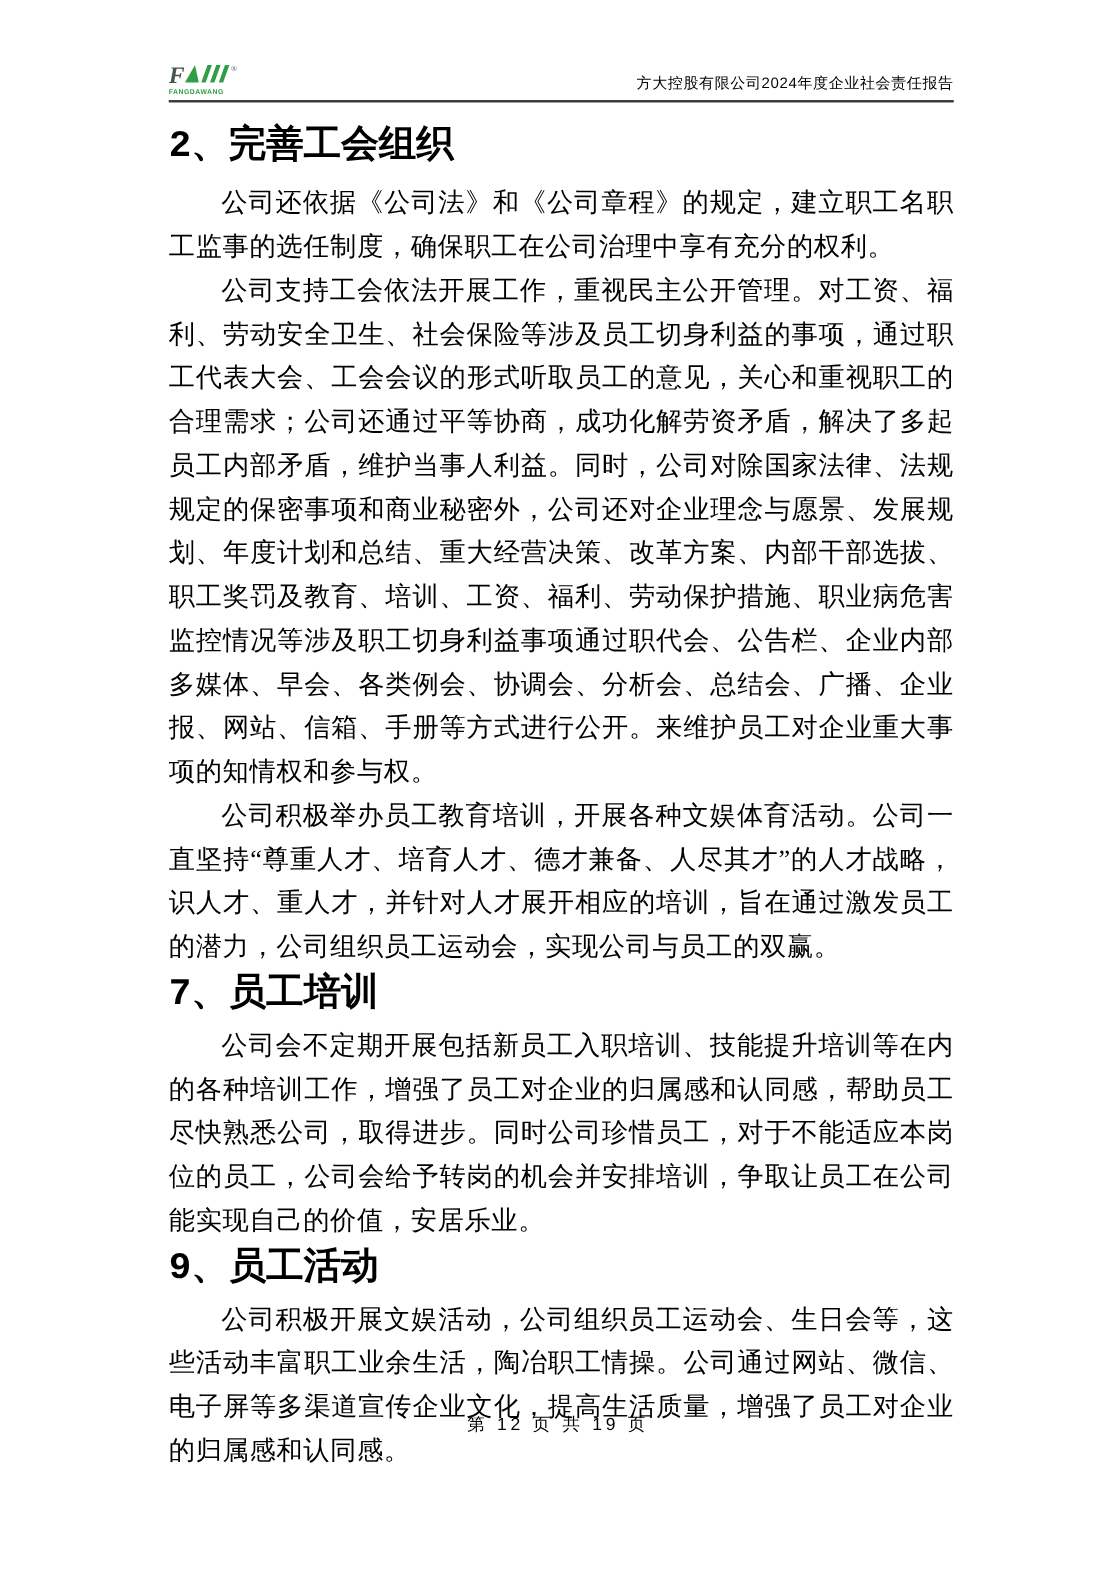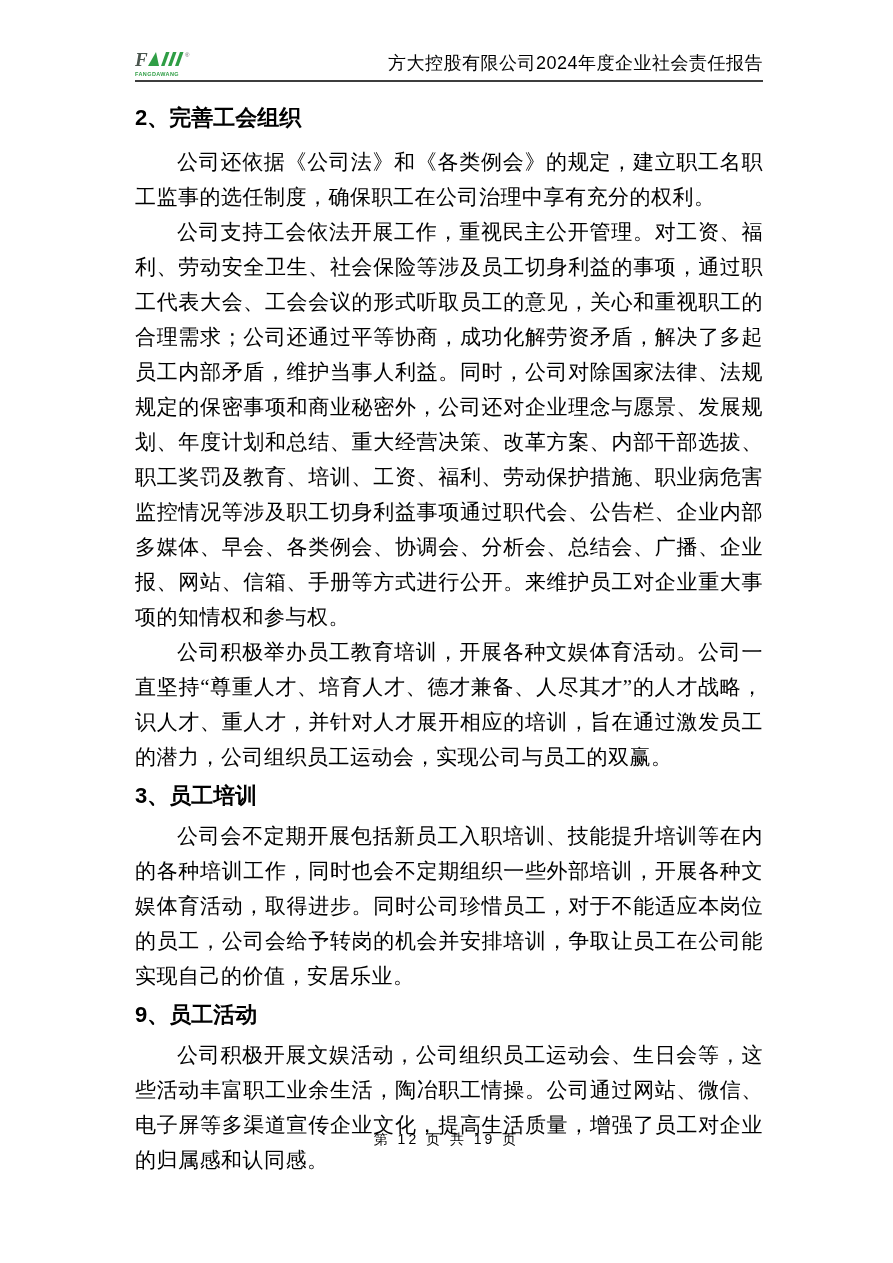--- a/index.html
+++ b/index.html
@@ -41,37 +41,37 @@
     font-weight: bold;
     letter-spacing: 0.4px;
     line-height: 6px;
     color: #2f9e45;
   }
   .doc-title {
     position: absolute;
     right: 0;
     bottom: 5px;
     font-family: "Liberation Sans", "DejaVu Sans", sans-serif;
-    font-size: 18px;
+    font-size: 12px;
     letter-spacing: 0.5px;
     color: #000000;
     white-space: nowrap;
   }
 
   
   .content {
     position: absolute;
     top: 103px;
     left: 135px;
     width: 628px;
   }
   .h-sub {
     margin: 0 0 12px 0;
-    font-family: Liberation Sans, sans-serif;
-    font-size: 22px;
+    font-family: Liberation Mono, monospace;
+    font-size: 30px;
     font-weight: bold;
     line-height: 30px;
     color: #000000;
   }
   .h-sub.mid { margin: 6px 0 8px 0; }
   .h-major {
     margin: 10px 0 10px 0;
     font-family: "Liberation Sans", "DejaVu Sans", sans-serif;
     font-size: 23px;
     font-weight: bold;
@@ -117,27 +117,27 @@
         <text x="50" y="7" font-family="Liberation Sans, sans-serif" font-size="6" fill="#666666">®</text>
       </svg>
       <span class="logo-word">FANGDAWANG</span>
     </div>
     <div class="doc-title">方大控股有限公司2024年度企业社会责任报告</div>
   </div>
 
   <div class="content">
 
     <h2 class="h-sub">2、完善工会组织</h2>
-    <p class="body-para">公司还依据《公司法》和《各类例会》的规定，建立职工名职工监事的选任制度，确保职工在公司治理中享有充分的权利。</p>
+    <p class="body-para">公司还依据《公司法》和《公司章程》的规定，建立职工名职工监事的选任制度，确保职工在公司治理中享有充分的权利。</p>
     <p class="body-para">公司支持工会依法开展工作，重视民主公开管理。对工资、福利、劳动安全卫生、社会保险等涉及员工切身利益的事项，通过职工代表大会、工会会议的形式听取员工的意见，关心和重视职工的合理需求；公司还通过平等协商，成功化解劳资矛盾，解决了多起员工内部矛盾，维护当事人利益。同时，公司对除国家法律、法规规定的保密事项和商业秘密外，公司还对企业理念与愿景、发展规划、年度计划和总结、重大经营决策、改革方案、内部干部选拔、职工奖罚及教育、培训、工资、福利、劳动保护措施、职业病危害监控情况等涉及职工切身利益事项通过职代会、公告栏、企业内部多媒体、早会、各类例会、协调会、分析会、总结会、广播、企业报、网站、信箱、手册等方式进行公开。来维护员工对企业重大事项的知情权和参与权。</p>
 
     <p class="body-para">公司积极举办员工教育培训，开展各种文娱体育活动。公司一直坚持“尊重人才、培育人才、德才兼备、人尽其才”的人才战略，识人才、重人才，并针对人才展开相应的培训，旨在通过激发员工的潜力，公司组织员工运动会，实现公司与员工的双赢。</p>
 
-    <h2 class="h-sub mid">3、员工培训</h2>
-    <p class="body-para">公司会不定期开展包括新员工入职培训、技能提升培训等在内的各种培训工作，同时也会不定期组织一些外部培训，开展各种文娱体育活动，取得进步。同时公司珍惜员工，对于不能适应本岗位的员工，公司会给予转岗的机会并安排培训，争取让员工在公司能实现自己的价值，安居乐业。</p>
+    <h2 class="h-sub mid">7、员工培训</h2>
+    <p class="body-para">公司会不定期开展包括新员工入职培训、技能提升培训等在内的各种培训工作，增强了员工对企业的归属感和认同感，帮助员工尽快熟悉公司，取得进步。同时公司珍惜员工，对于不能适应本岗位的员工，公司会给予转岗的机会并安排培训，争取让员工在公司能实现自己的价值，安居乐业。</p>
 
     <h2 class="h-sub mid">9、员工活动</h2>
     <p class="body-para">公司积极开展文娱活动，公司组织员工运动会、生日会等，这些活动丰富职工业余生活，陶冶职工情操。公司通过网站、微信、电子屏等多渠道宣传企业文化，提高生活质量，增强了员工对企业的归属感和认同感。</p>
 
   </div>
 
   <div class="footer">第 12 页 共 19 页</div>
 
 </div>
 

